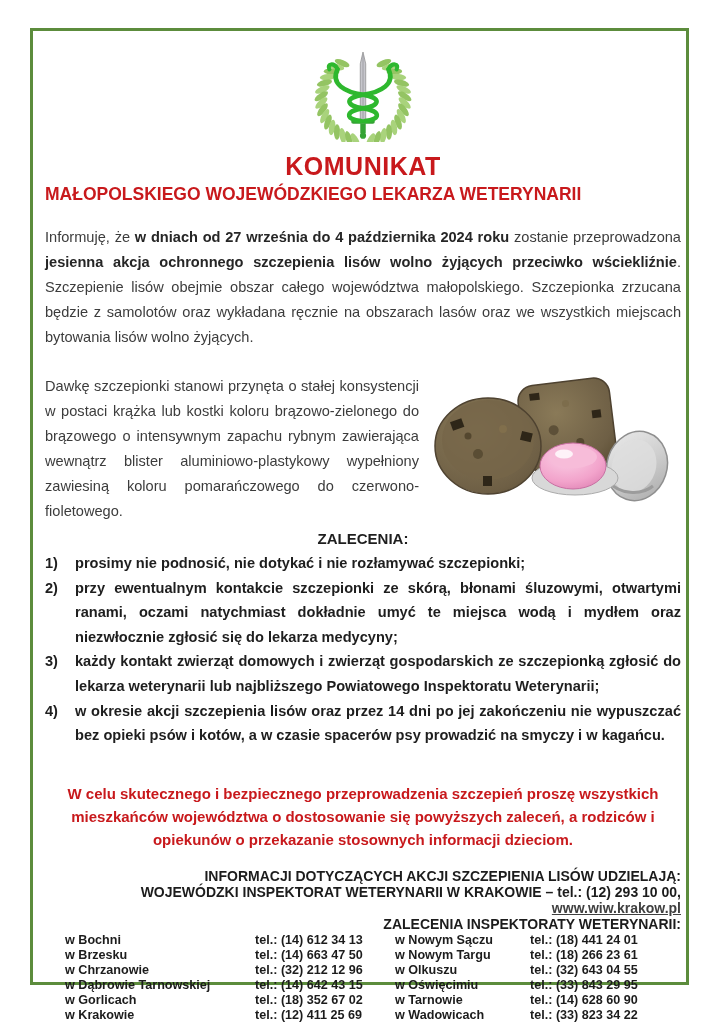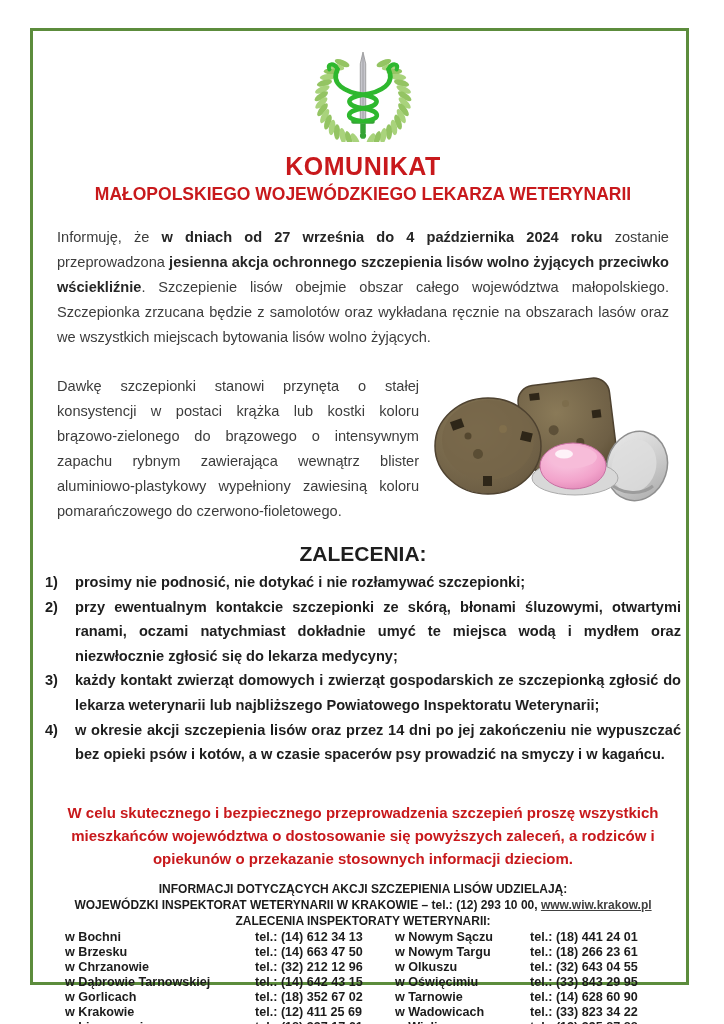--- a/index.html
+++ b/index.html
@@ -6,41 +6,41 @@
   body{width:724px;height:1024px;overflow:hidden;
        font-family:"Liberation Sans","DejaVu Sans",sans-serif;}
   .sheet{position:relative;width:724px;height:1024px;background:#fff;padding-left:13px;}
   .frame{position:absolute;left:30px;top:28px;width:659px;height:957px;
          border:3px solid #5c8c3c;box-sizing:border-box;}
   .content{position:absolute;left:45px;top:40px;width:636px;color:#3c3c3c;}
 
   .logo-wrap{text-align:center;margin:2px 0 0 0;}
   .title{color:#c8191c;font-size:25px;font-weight:bold;text-align:center;
          margin:6px 0 3px 0;letter-spacing:.5px;}
-  .subtitle{color:#c8191c;font-size:17.5px;font-weight:bold;text-align:center;
+  .subtitle{color:#c8191c;font-size:17.5px;font-weight:bold;text-align:left;
             margin:0 0 20px 0;}
 
-  .para{font-size:14.6px;line-height:25px;text-align:justify;margin:12px;}
+  .para{font-size:14.6px;line-height:25px;text-align:justify;margin:0;}
   .para b{color:#262626;}
   .bait-block{margin-top:24px;min-height:132px;}
   .bait-photo{float:right;width:248px;height:128px;margin:0 0 4px 14px;}
 
-  .rec-heading{font-size:21px;font-weight:bold;color:#1e1e1e;text-align:center;
-               margin:18px 0 4px 0;}
+  .rec-heading{font-size:15px;font-weight:bold;color:#1e1e1e;text-align:center;
+               margin:6px 0 4px 0;}
   .rec-list{margin:0;}
   .rec-row{display:flex;font-weight:bold;color:#1e1e1e;
            font-size:14.6px;line-height:24.6px;}
   .rec-num{width:30px;flex:none;}
   .rec-text{flex:1;text-align:justify;}
 
   .warning{color:#c8191c;font-weight:bold;font-size:15px;line-height:23px;
            text-align:center;margin:34px 14px 0 14px;}
 
-  .contacts{margin-top:11px;text-align:center;font-weight:bold;color:#1c1c1c;
-            font-size:12px;line-height:16px;}
+  .contacts{margin-top:17px;text-align:right;font-weight:bold;color:#1c1c1c;
+            font-size:14px;line-height:16px;}
   .contacts .url{text-decoration:underline;color:#404040;}
   .phones{display:flex;padding-left:20px;margin-top:1px;
           font-weight:bold;color:#1c1c1c;font-size:12.6px;}
   .col-l{width:330px;flex:none;}
   .col-r{flex:1;}
   .p-row{display:flex;line-height:15px;}
   .col-l .city{width:190px;flex:none;}
   .col-r .city{width:135px;flex:none;}
 </style>
 </head>

